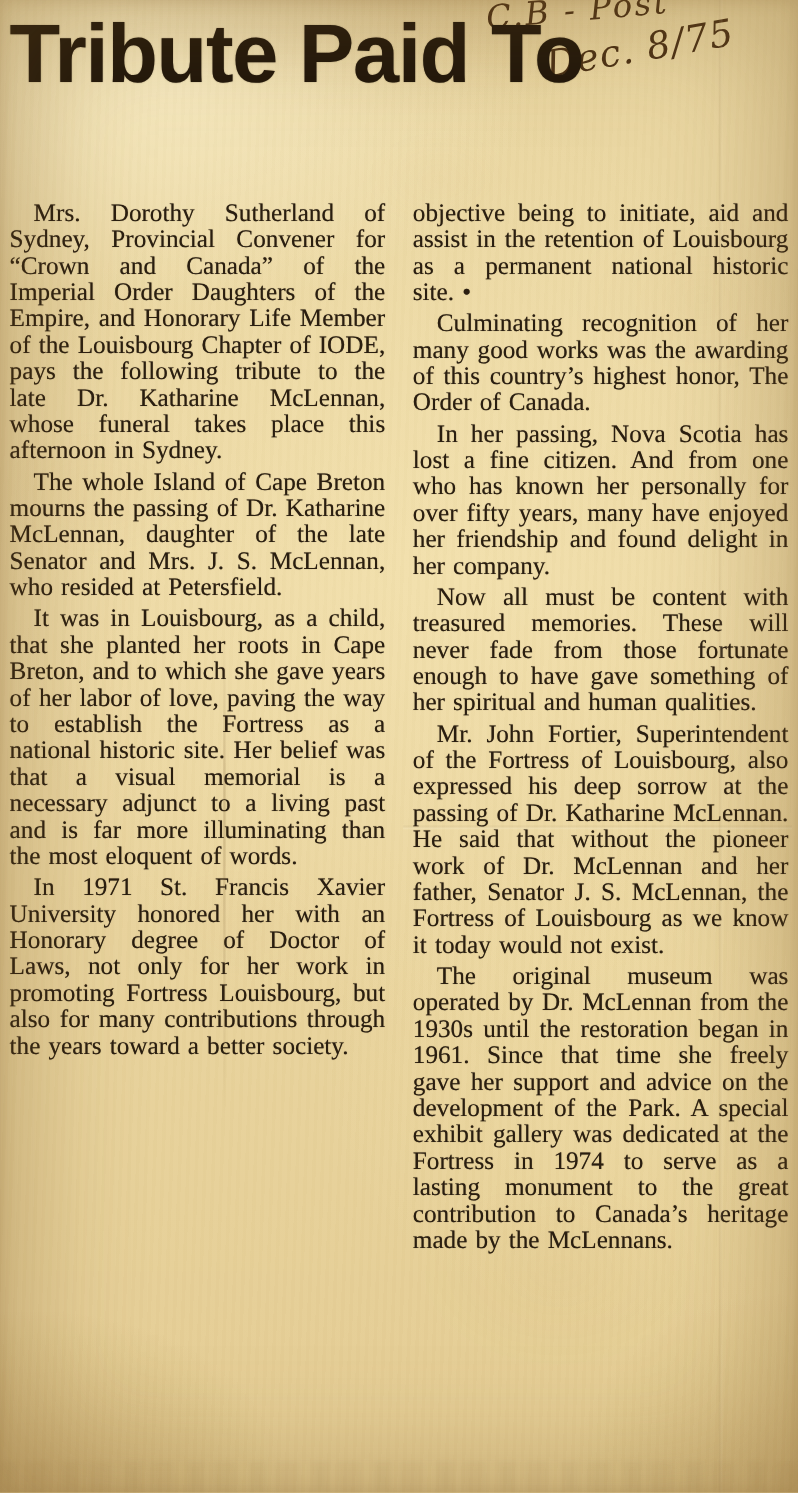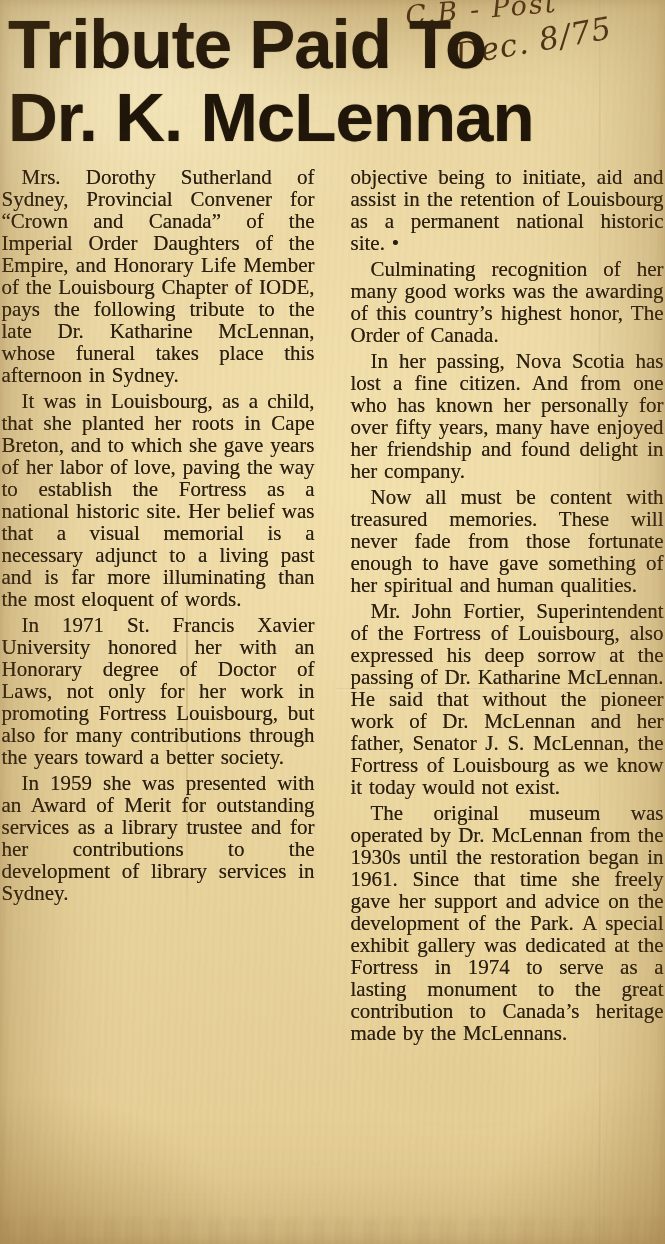--- a/index.html
+++ b/index.html
@@ -87,21 +87,21 @@
   }
   .ann-line2 {
     font-size: 31px; letter-spacing: 1px;
     margin-left: 48px; margin-top: 6px;
     transform: rotate(-10deg);
     transform-origin: left top;
   }
   
   .columns {
     position: absolute; top: 166px; left: 8px; width: 649px;
-    display: flex; gap: 36px; justify-content: center;
+    display: flex; gap: 23px; justify-content: center;
   }
   .col { flex: 0 0 313px; width: 313px; }
   .col p {
     margin: 0 0 4px 0;
     font-size: 21px;
     line-height: 22px;
     text-align: justify;
     text-indent: 20px;
     word-spacing: 1.5px;
     color: var(--ink, #2a1e10);
@@ -115,29 +115,28 @@
 <div class="paper">
   <div class="texture"></div>
 
   <div class="annotation">
     <div class="ann-line1">C.B - Post</div>
     <div class="ann-line2">Dec. 8/75</div>
   </div>
 
   <h1 class="headline">
     <span class="hl">Tribute Paid To</span>
-    <span class="hl">Dr. K. McLennan</span>
   </h1>
 
   <div class="columns">
     <div class="col">
       <p>Mrs. Dorothy Sutherland of Sydney, Provincial Convener for “Crown and Canada” of the Imperial Order Daughters of the Empire, and Honorary Life Member of the Louisbourg Chapter of IODE, pays the following tribute to the late Dr. Katharine McLennan, whose funeral takes place this afternoon in Sydney.</p>
+      <p>The whole Island of Cape Breton mourns the passing of Dr. Katharine McLennan, daughter of the late Senator and Mrs. J. S. McLennan, who resided at Petersfield.</p>
       <p>It was in Louisbourg, as a child, that she planted her roots in Cape Breton, and to which she gave years of her labor of love, paving the way to establish the Fortress as a national historic site. Her belief was that a visual memorial is a necessary adjunct to a living past and is far more illuminating than the most eloquent of words.</p>
       <p>In 1971 St. Francis Xavier University honored her with an Honorary degree of Doctor of Laws, not only for her work in promoting Fortress Louisbourg, but also for many contributions through the years toward a better society.</p>
-      <p>In 1959 she was presented with an Award of Merit for outstanding services as a library trustee and for her contributions to the development of library services in Sydney.</p>
     </div>
     <div class="col">
       <p class="no-indent">objective being to initiate, aid and assist in the retention of Louisbourg as a permanent national historic site.  •</p>
       <p>Culminating recognition of her many good works was the awarding of this country’s highest honor, The Order of Canada.</p>
       <p>In her passing, Nova Scotia has lost a fine citizen. And from one who has known her personally for over fifty years, many have enjoyed her friendship and found delight in her company.</p>
       <p>Now all must be content with treasured memories. These will never fade from those fortunate enough to have gave something of her spiritual and human qualities.</p>
       <p>Mr. John Fortier, Superintendent of the Fortress of Louisbourg, also expressed his deep sorrow at the passing of Dr. Katharine McLennan. He said that without the pioneer work of Dr. McLennan and her father, Senator J. S. McLennan, the Fortress of Louisbourg as we know it today would not exist.</p>
       <p>The original museum was operated by Dr. McLennan from the 1930s until the restoration began in 1961. Since that time she freely gave her support and advice on the development of the Park. A special exhibit gallery was dedicated at the Fortress in 1974 to serve as a lasting monument to the great contribution to Canada’s heritage made by the McLennans.</p>
     </div>
   </div>

